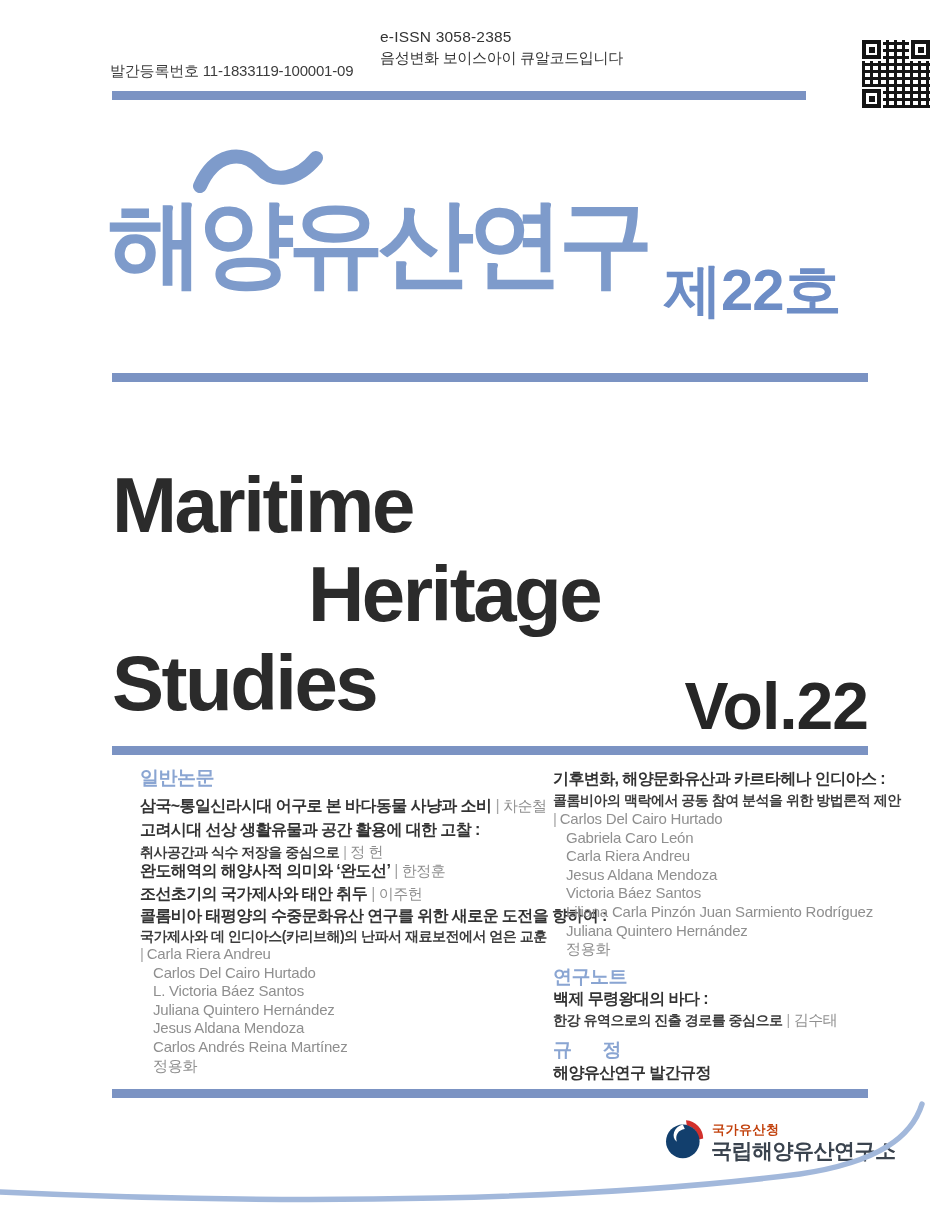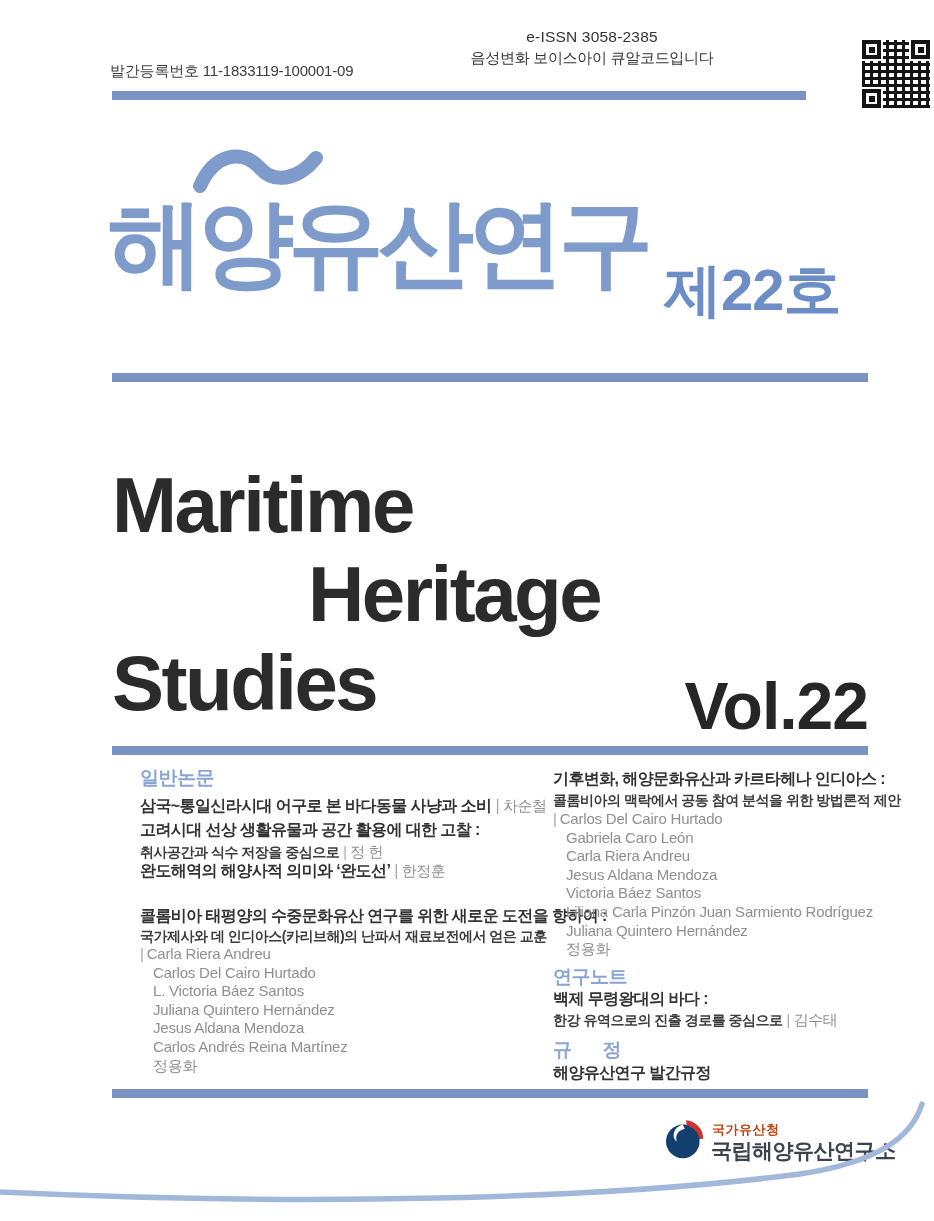--- a/index.html
+++ b/index.html
@@ -10,21 +10,21 @@
     color:#333;
   }
   .bar { position:absolute; height:9px; background:#7b93c3; }
   .bar1 { left:112px; top:91px;  width:694px; }
   .bar2 { left:112px; top:373px; width:756px; }
   .bar3 { left:112px; top:746px; width:756px; }
   .bar4 { left:112px; top:1089px; width:756px; }
 
   .reg { position:absolute; left:110px; top:62px; font-size:15px; color:#3c3c3c; letter-spacing:-0.2px; }
 
-  .head-right { position:absolute; right:142px; top:27px; width:400px; text-align:center;
+  .head-right { position:absolute; right:154px; top:27px; width:400px; text-align:left;
                 font-size:15px; line-height:20px; color:#333; letter-spacing:-0.3px; }
   .head-right .eissn { font-size:15.5px; letter-spacing:0.2px; margin-bottom:1px; }
 
   .qr { position:absolute; left:862px; top:40px; width:68px; height:68px; background:#fff;
         background-image:
           repeating-linear-gradient(0deg, #151515 0 3px, transparent 3px 7px),
           repeating-linear-gradient(90deg, #151515 0 3px, #ffffff 3px 8px);
   }
   .qr .f { position:absolute; width:19px; height:19px; box-sizing:border-box;
            background:#fff; border:4px solid #141414; box-shadow:0 0 0 2px #fff; }
@@ -115,20 +115,23 @@
     <span>삼국~통일신라시대 어구로 본 바다동물 사냥과 소비</span><span class="pipe">|</span><span class="auth">차순철</span>
   </div>
   <div class="sub" style="left:140px; top:843px;">
     <span>취사공간과 식수 저장을 중심으로</span><span class="pipe">|</span><span class="auth">정 헌</span>
   </div>
 
   <div class="item" style="left:140px; top:861px;">
     <span>완도해역의 해양사적 의미와 ‘완도선’</span><span class="pipe">|</span><span class="auth">한정훈</span>
   </div>
 
+  <div class="item" style="left:140px; top:884px;">
+    <span>조선초기의 국가제사와 태안 취두</span><span class="pipe">|</span><span class="auth">이주헌</span>
+  </div>
 
   <div class="item" style="left:140px; top:906px;">
     <span>콜롬비아 태평양의 수중문화유산 연구를 위한 새로운 도전을 향하여 :</span>
   </div>
   <div class="sub" style="left:140px; top:928px;">국가제사와 데 인디아스(카리브해)의 난파서 재료보전에서 얻은 교훈</div>
 
   <div class="authors" style="left:140px; top:945px;">
     <div class="ln first"><span class="pipe">|</span><span>Carla Riera Andreu</span></div>
     <div class="ln">Carlos Del Cairo Hurtado</div>
     <div class="ln">L. Victoria Báez Santos</div>

